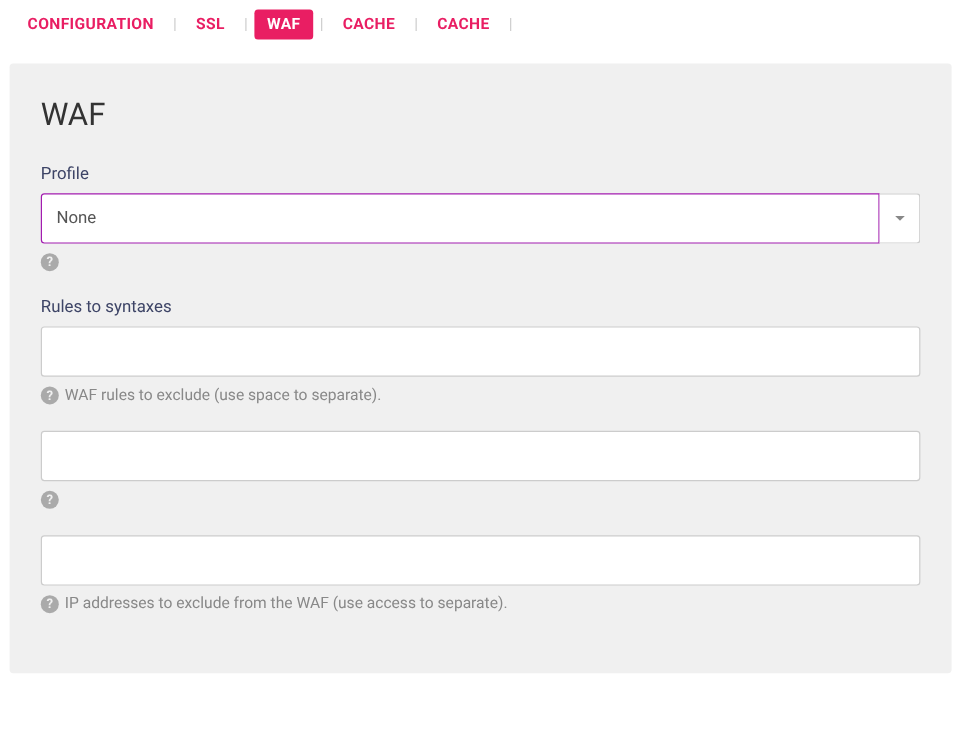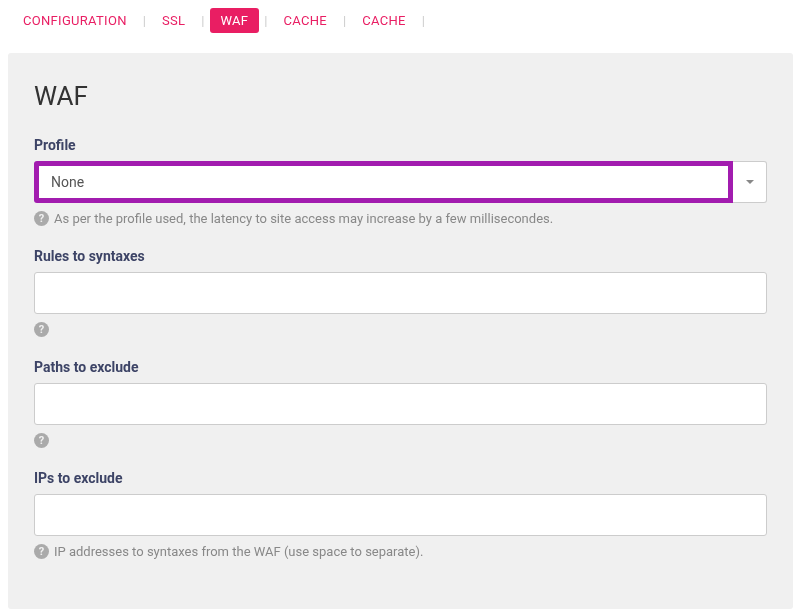--- a/index.html
+++ b/index.html
@@ -16,21 +16,21 @@
     }
     .tabs {
       display: flex;
       align-items: center;
       padding: 8px 12px;
       gap: 0;
     }
     .tab-item {
       color: #e91e63;
       font-size: 13px;
-      font-weight: 400;
+      font-weight: 700;
       letter-spacing: 0.3px;
       padding: 5px 11px;
       cursor: pointer;
       border-radius: 3px;
     }
     .tab-item.active {
       background: #e91e63;
       color: #ffffff;
     }
     .tab-separator {
@@ -50,31 +50,31 @@
       font-weight: 400;
       margin-bottom: 26px;
     }
     .form-group {
       margin-bottom: 22px;
     }
     .form-label {
       display: block;
       color: #3d4466;
       font-size: 14px;
-      font-weight: 700;
+      font-weight: 400;
       margin-bottom: 8px;
     }
     .select-wrapper {
       display: flex;
       gap: 0;
     }
     .select-field {
       flex: 1;
       background: #ffffff;
-      border: 5px solid #a21caf;
+      border: 1px solid #a21caf;
       border-radius: 3px 0 0 3px;
       padding: 10px 12px;
       font-size: 14px;
       color: #555555;
       cursor: pointer;
       height: 42px;
       display: flex;
       align-items: center;
     }
     .select-dropdown-btn {
@@ -151,41 +151,39 @@
   <div class="form-group">
     <label class="form-label">Profile</label>
     <div class="select-wrapper">
       <div class="select-field">None</div>
       <div class="select-dropdown-btn">
         <span class="caret-down"></span>
       </div>
     </div>
     <div class="help-text">
       <span class="help-icon">?</span>
-      <span>As per the profile used, the latency to site access may increase by a few millisecondes.</span>
     </div>
   </div>
 
   <div class="form-group">
     <label class="form-label">Rules to syntaxes</label>
     <input type="text" class="text-input" value="" style="">
     <div class="help-text">
       <span class="help-icon">?</span>
+      <span>WAF rules to exclude (use space to separate).</span>
     </div>
   </div>
 
   <div class="form-group">
-    <label class="form-label">Paths to exclude</label>
     <input type="text" class="text-input" value="" style="">
     <div class="help-text">
       <span class="help-icon">?</span>
     </div>
   </div>
 
   <div class="form-group">
-    <label class="form-label">IPs to exclude</label>
     <input type="text" class="text-input" value="" style="">
     <div class="help-text">
       <span class="help-icon">?</span>
-      <span>IP addresses to syntaxes from the WAF (use space to separate).</span>
+      <span>IP addresses to exclude from the WAF (use access to separate).</span>
     </div>
   </div>
 </div>
 
 </body></html>

